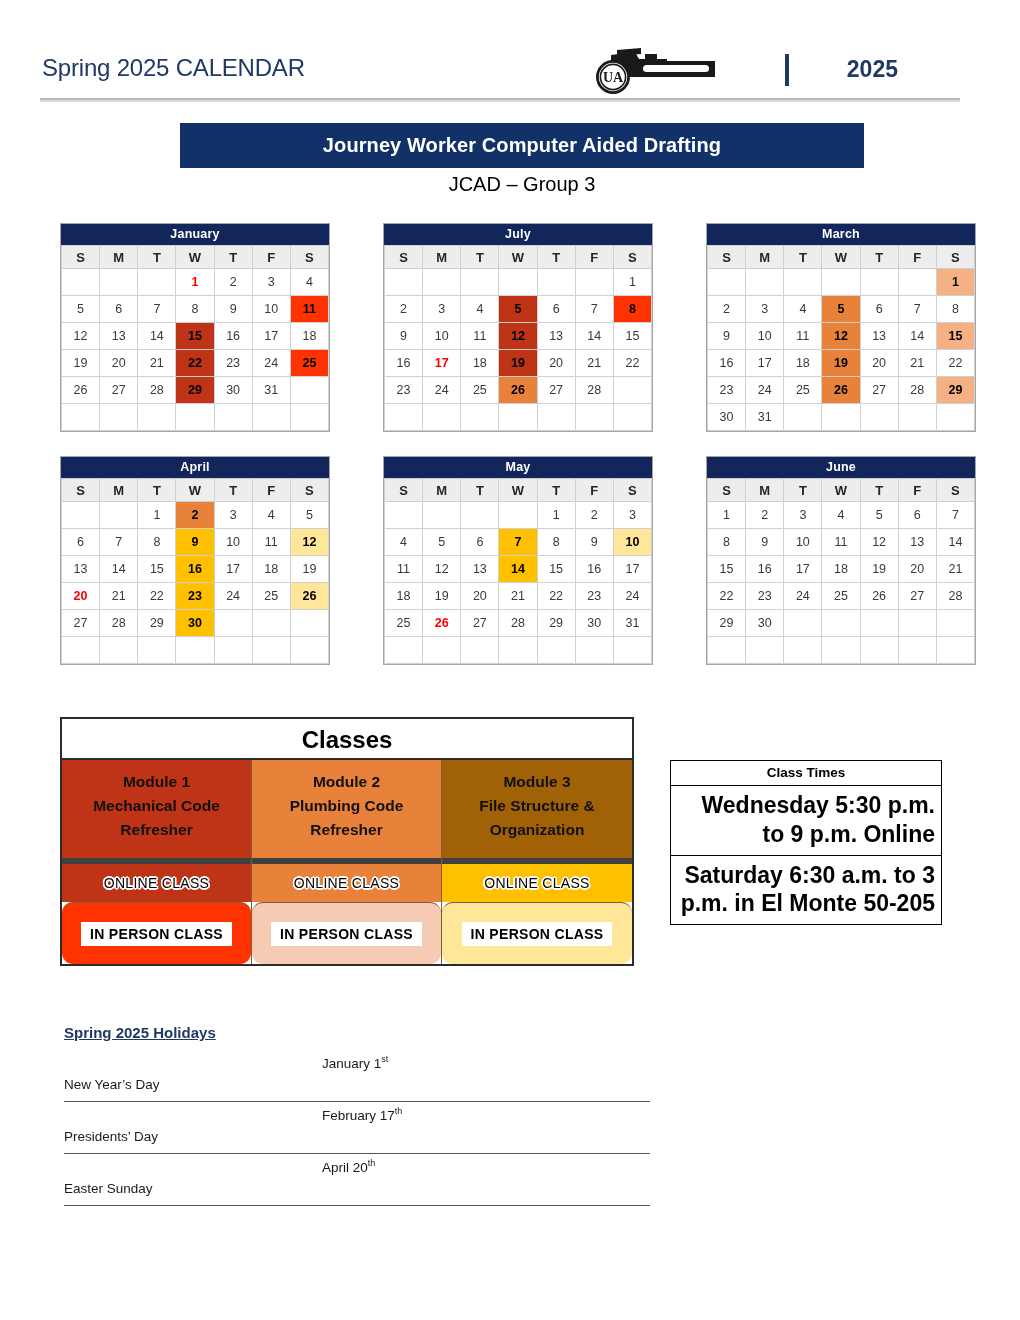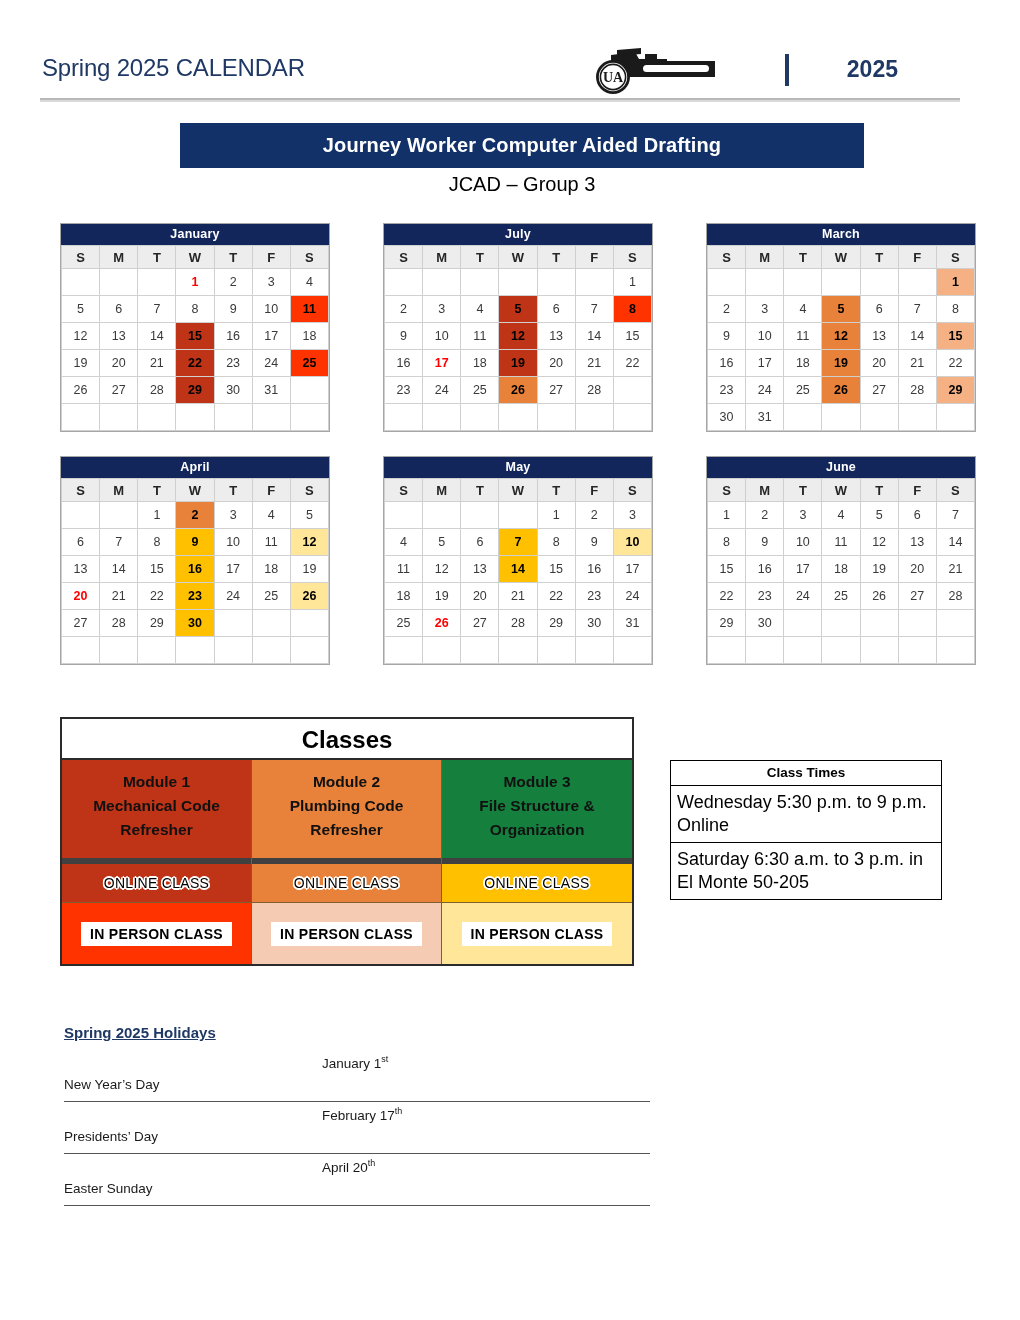--- a/index.html
+++ b/index.html
@@ -170,59 +170,60 @@
       -1.4px  1.4px 0 #fff, 1.4px  1.4px 0 #fff,
       0 -1.6px 0 #fff, 0 1.6px 0 #fff,
       -1.6px 0 0 #fff, 1.6px 0 0 #fff;
   }
   .class-person {
     height: 62px;
     display: flex;
     align-items: center;
     justify-content: center;
     border-top: 1px solid #7f5f2f;
+    border-radius: 11px;
   }
   .class-person span {
     background: #ffffff;
     display: inline-block;
     padding: 4px 9px;
     font-size: 14px;
     font-weight: bold;
     letter-spacing: 0.3px;
     color: #000;
   }
   .col1 .class-head   { background: #BF3317; }
   .col1 .class-online { background: #BF3317; }
   .col1 .class-person { background: #FF3300; }
   .col2 .class-head   { background: #E8813A; }
   .col2 .class-online { background: #E8813A; }
   .col2 .class-person { background: #F5CBB4; }
-  .col3 .class-head   { background: #15803d; }
+  .col3 .class-head   { background: #a16207; }
   .col3 .class-online { background: #FFC000; }
   .col3 .class-person { background: #FFE699; }
 
   
   #class-times {
     position: absolute;
     left: 670px; top: 760px;
     width: 272px;
     border: 1.5px solid #000;
     background: #fff;
   }
   #class-times-title {
     text-align: center;
     font-size: 13.5px;
     font-weight: bold;
     padding: 4px 0 5px 0;
     border-bottom: 1.5px solid #000;
   }
   .class-time-row {
-    text-align: left;
-    font-size: 18px;
-    font-weight: normal;
+    text-align: right;
+    font-size: 23px;
+    font-weight: bold;
     padding: 5px 6px 6px 6px;
     line-height: 1.25;
     border-bottom: 1.5px solid #000;
   }
   .class-time-row:last-child { border-bottom: none; }
 
   
   #holidays {
     position: absolute;
     left: 64px; top: 1024px;

